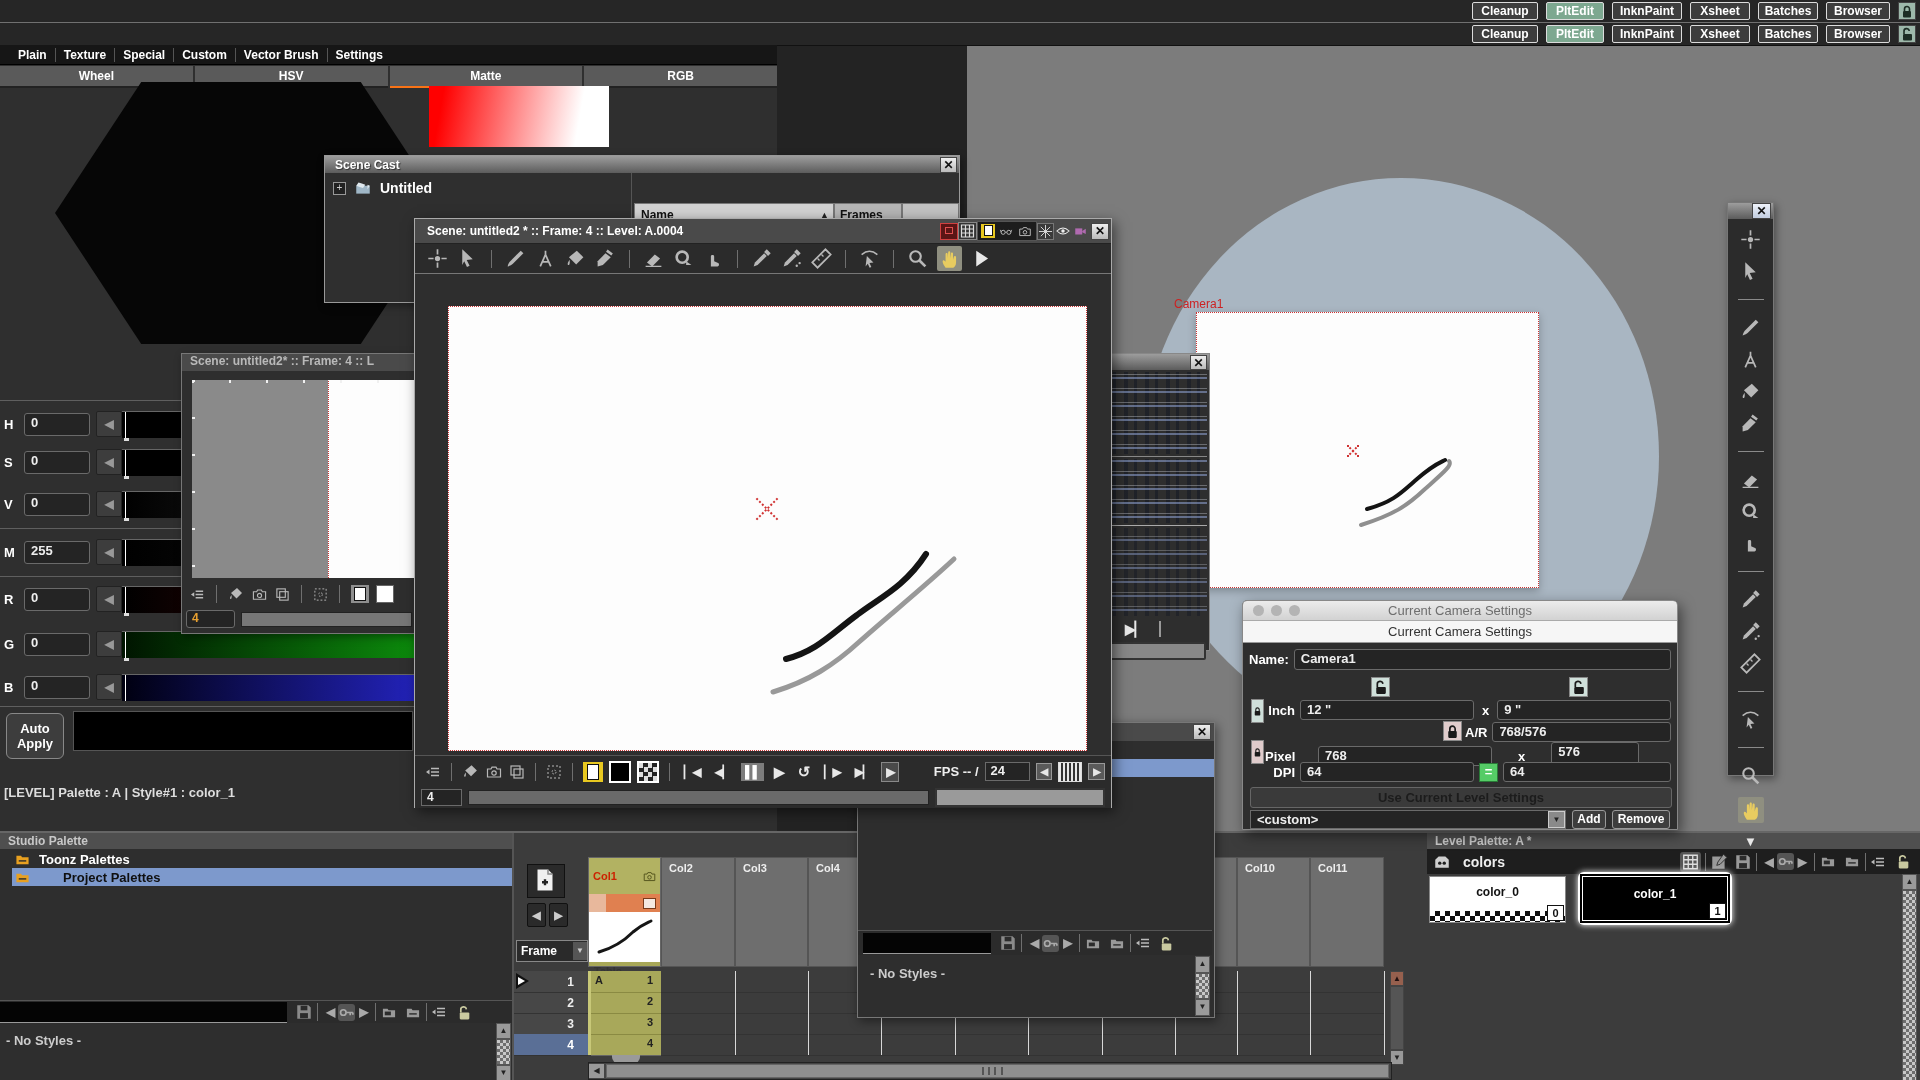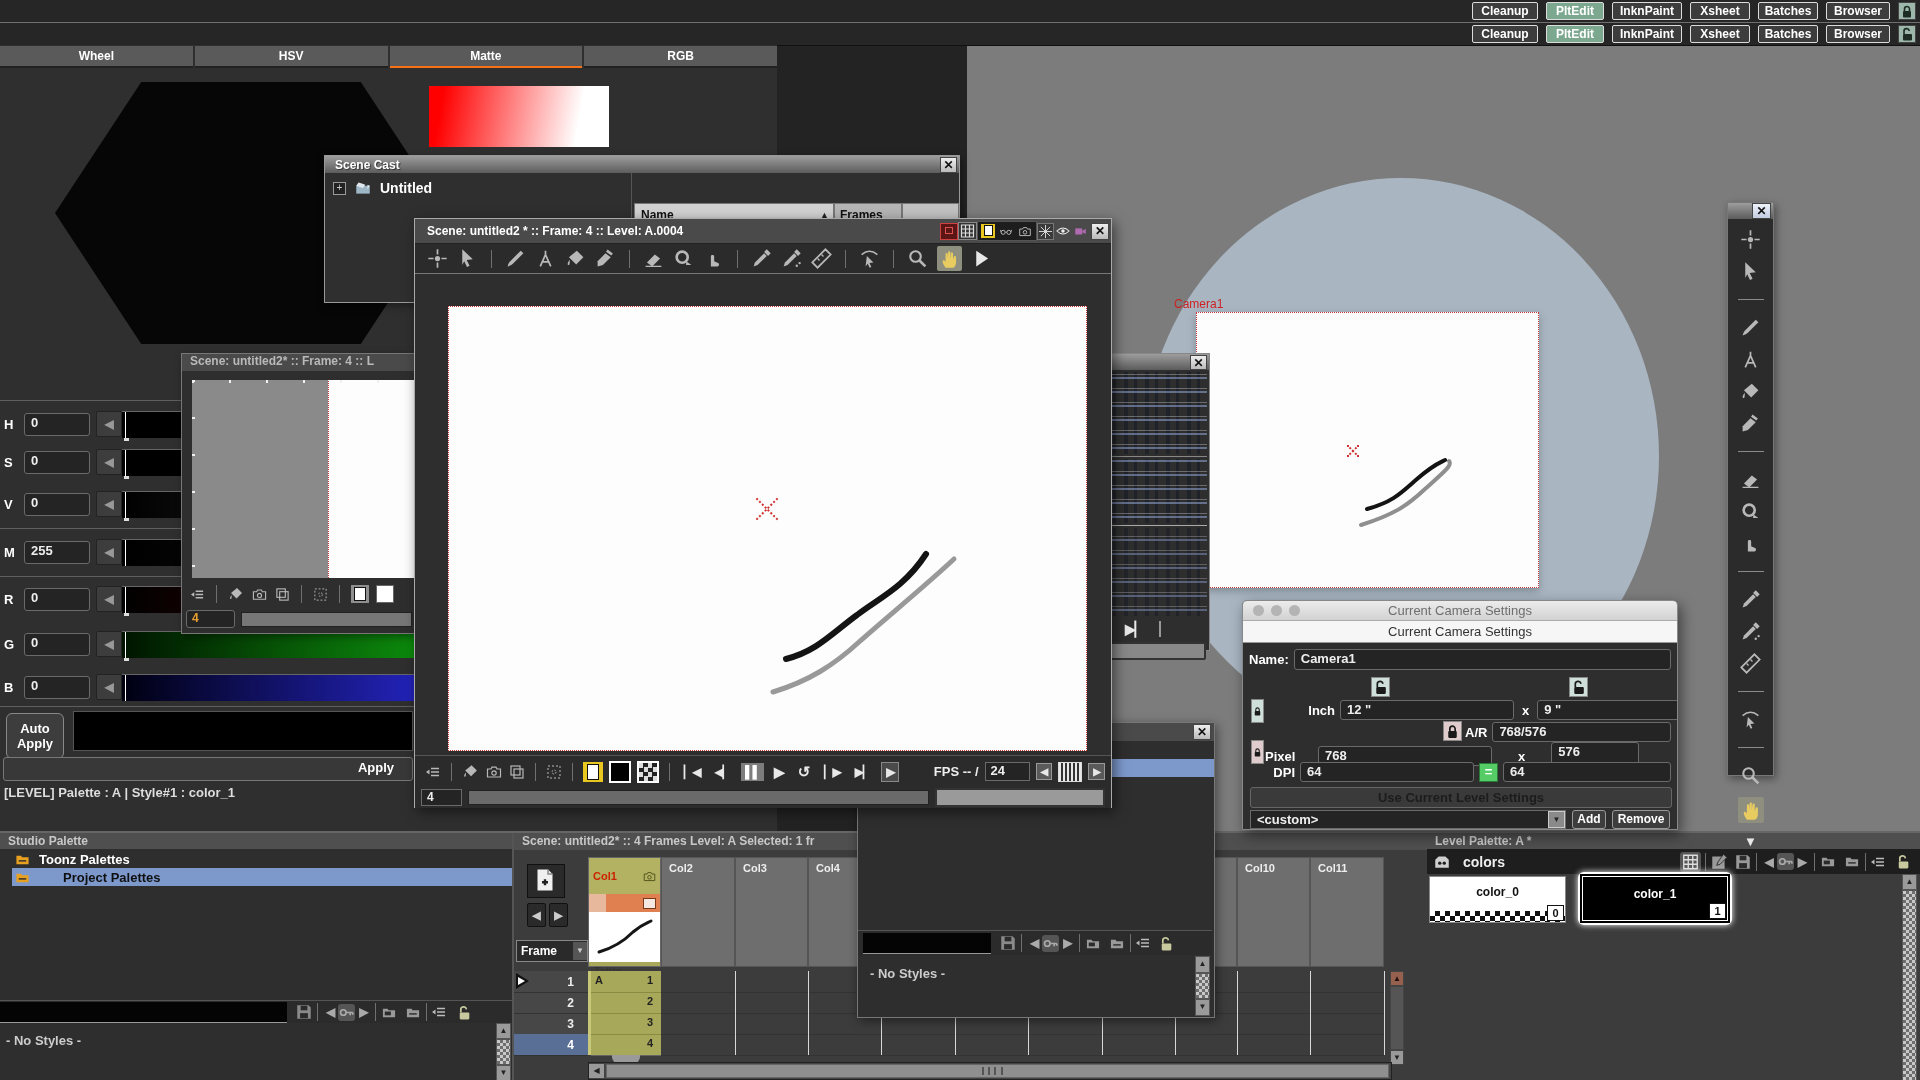--- a/index.html
+++ b/index.html
@@ -84,20 +84,28 @@
           <svg viewBox="0 0 16 16">
             <path d="M5 8V5.5A2.6 2.6 0 0110.2 5" fill="none" stroke="currentColor" stroke-width="1.6"></path>
             <rect x="4" y="8" width="9" height="6.5" rx="1" fill="currentColor"></rect>
           </svg>
         </span>
     </div>
   </div>
 
   <div class="abs" style="left:0;top:45px;width:777px;height:788px;background:#2f2f2f;">
 
+    <div class="flexr" style="height:19px;background:#161616;border-bottom:1px solid #000;padding-left:10px;">
+      <div style="color:#fff;font-weight:bold;font-size:12px;padding:0 8px;border-right:1px solid #555;">Plain</div>
+      <div style="color:#fff;font-weight:bold;font-size:12px;padding:0 8px;border-right:1px solid #555;">Texture</div>
+      <div style="color:#fff;font-weight:bold;font-size:12px;padding:0 8px;border-right:1px solid #555;">Special</div>
+      <div style="color:#fff;font-weight:bold;font-size:12px;padding:0 8px;border-right:1px solid #555;">Custom</div>
+      <div style="color:#fff;font-weight:bold;font-size:12px;padding:0 8px;border-right:1px solid #555;">Vector Brush</div>
+      <div style="color:#fff;font-weight:bold;font-size:12px;padding:0 8px;">Settings</div>
+    </div>
 
     <div class="flexr" style="height:22px;gap:2px;margin-top:1px;">
       <div style="flex:1;background:#5a5a5a;border-bottom:2px solid #222;color:#fff;font-weight:bold;font-size:12px;text-align:center;line-height:20px;">Wheel</div>
       <div style="flex:1;background:#5a5a5a;border-bottom:2px solid #222;color:#fff;font-weight:bold;font-size:12px;text-align:center;line-height:20px;">HSV</div>
       <div style="flex:1;background:#5a5a5a;border-bottom:2px solid #f97316;color:#fff;font-weight:bold;font-size:12px;text-align:center;line-height:20px;">Matte</div>
       <div style="flex:1;background:#5a5a5a;border-bottom:2px solid #222;color:#fff;font-weight:bold;font-size:12px;text-align:center;line-height:20px;">RGB</div>
     </div>
 
     <div class="abs" style="left:55px;top:37px;width:392px;height:262px;background:#060606;
          clip-path:polygon(22% 0%,78% 0%,100% 50%,78% 100%,22% 100%,0% 50%);"></div>
@@ -173,23 +181,20 @@
       <span class="field" style="width:58px;height:20px;font-size:13px;padding:1px 0 0 6px;">0</span>
       <span class="btn3d" style="width:24px;height:24px;border-color:#222;color:#999;font-size:12px;line-height:24px;">◀</span>
       <span class="abs" style="left:118px;width:292px;height:26px;background:linear-gradient(90deg,#000010,#2222b8);border-top:1px solid #666;">
         <span class="abs" style="left:3px;top:0;width:1px;height:26px;background:#fff;"></span>
       </span>
     </div>
 
     <div class="abs" style="left:6px;top:668px;width:58px;height:46px;background:#3d3d3d;border:1px solid #888;border-radius:6px;
                 color:#fff;font-weight:bold;font-size:13px;text-align:center;display:flex;align-items:center;justify-content:center;line-height:15px;padding:2px;box-sizing:border-box;white-space:normal;">Auto Apply</div>
     <div class="abs" style="left:73px;top:666px;width:338px;height:38px;background:#000;border:1px solid #555;"></div>
-    <div class="abs" style="left:3px;top:712px;width:408px;height:22px;background:#383838;border:1px solid #777;border-radius:3px;">
-      <span class="abs b" style="right:18px;top:2px;color:#fff;font-size:13px;">Apply</span>
-    </div>
     <div class="abs b" style="left:4px;top:740px;color:#ddd;font-size:13px;">[LEVEL]   Palette : A | Style#1 : color_1</div>
   </div>
 
   <div class="abs" style="left:0;top:831px;width:1920px;height:2px;background:#666;"></div>
 
   <div class="abs" style="left:0;top:833px;width:514px;height:247px;background:#2e2e2e;border-right:2px solid #555;box-sizing:border-box;z-index:1;">
     <div class="ptitle" style="height:16px;">Studio Palette</div>
     <div class="flexr" style="height:17px;margin-top:2px;padding-left:14px;gap:8px;">
       <span class="ic" style="width:17px;height:15px;color:#e8a020;">
           <svg viewBox="0 0 16 16">
@@ -257,21 +262,20 @@
     <div class="abs b" style="left:6px;top:200px;color:#ccc;font-size:13px;">- No Styles -</div>
 
     <div class="abs" style="left:496px;top:190px;width:15px;height:56px;">
       <div class="scrollv" style="height:14px;text-align:center;font-size:8px;line-height:13px;color:#222;">▲</div>
       <div class="checker-gray" style="height:26px;border:1px solid #555;box-sizing:border-box;"></div>
       <div class="scrollv" style="height:14px;text-align:center;font-size:8px;line-height:13px;color:#222;">▼</div>
     </div>
   </div>
 
   <div class="abs" style="left:514px;top:833px;width:913px;height:247px;background:#3c3c3c;overflow:hidden;z-index:1;">
-    <div class="ptitle" style="height:17px;white-space:nowrap;overflow:hidden;">Scene: untitled2*   ::   4 Frames  Level: A   Selected: 1 fr</div>
 
     <div class="abs" style="left:13px;top:31px;width:36px;height:32px;background:#2a2a2a;border:1px solid #111;">
       <span class="ic" style="width:28px;height:24px;margin:3px;"><svg viewBox="0 0 16 16">
             <path d="M3 1h7l3 3v11H3z" fill="#f0f0f0"></path>
             <path d="M10 1v3h3" fill="none" stroke="#888"></path>
             <path d="M6 9.5h4M8 7.5v4" stroke="#222" stroke-width="1.6" fill="none"></path>
           </svg></span>
     </div>
     <div class="abs flexr" style="left:13px;top:70px;gap:3px;">
       <div class="btn3d" style="width:17px;height:22px;background:#2a2a2a;border-color:#111;color:#ccc;font-size:11px;line-height:22px;">◀</div>
@@ -894,21 +898,21 @@
           <rect x="4" y="8" width="9" height="6.5" rx="1" fill="currentColor"></rect>
         </svg>
       </span>
 
     <span class="ic" style="position:absolute;left:8px;top:98px;width:11px;height:22px;background:#cfe0da;color:#1a1a1a;border:1px solid #888;">
         <svg viewBox="0 0 16 16">
           <path d="M5.5 8V6a2.5 2.5 0 015 0v2" fill="none" stroke="currentColor" stroke-width="1.6"></path>
           <rect x="4" y="8" width="8" height="6.5" rx="1" fill="currentColor"></rect>
         </svg>
       </span>
-    <div class="abs flexr" style="left:22px;top:99px;width:406px;gap:5px;padding-left:40px;">
+    <div class="abs flexr" style="left:22px;top:99px;width:406px;gap:5px;">
       <span class="b" style="color:#fff;font-size:13px;width:30px;text-align:right;">Inch</span>
       <span class="field" style="width:166px;height:17px;font-size:13px;padding:1px 0 0 6px;">12 "</span>
       <span class="b" style="color:#fff;font-size:13px;margin:0 3px;">x</span>
       <span class="field" style="flex:1;height:17px;font-size:13px;padding:1px 0 0 6px;">9 "</span>
     </div>
 
     <span class="ic" style="position:absolute;left:200px;top:120px;width:17px;height:18px;background:#e0cccc;color:#1a1a1a;border:1px solid #888;">
         <svg viewBox="0 0 16 16">
           <path d="M5.5 8V6a2.5 2.5 0 015 0v2" fill="none" stroke="currentColor" stroke-width="1.6"></path>
           <rect x="4" y="8" width="8" height="6.5" rx="1" fill="currentColor"></rect>

